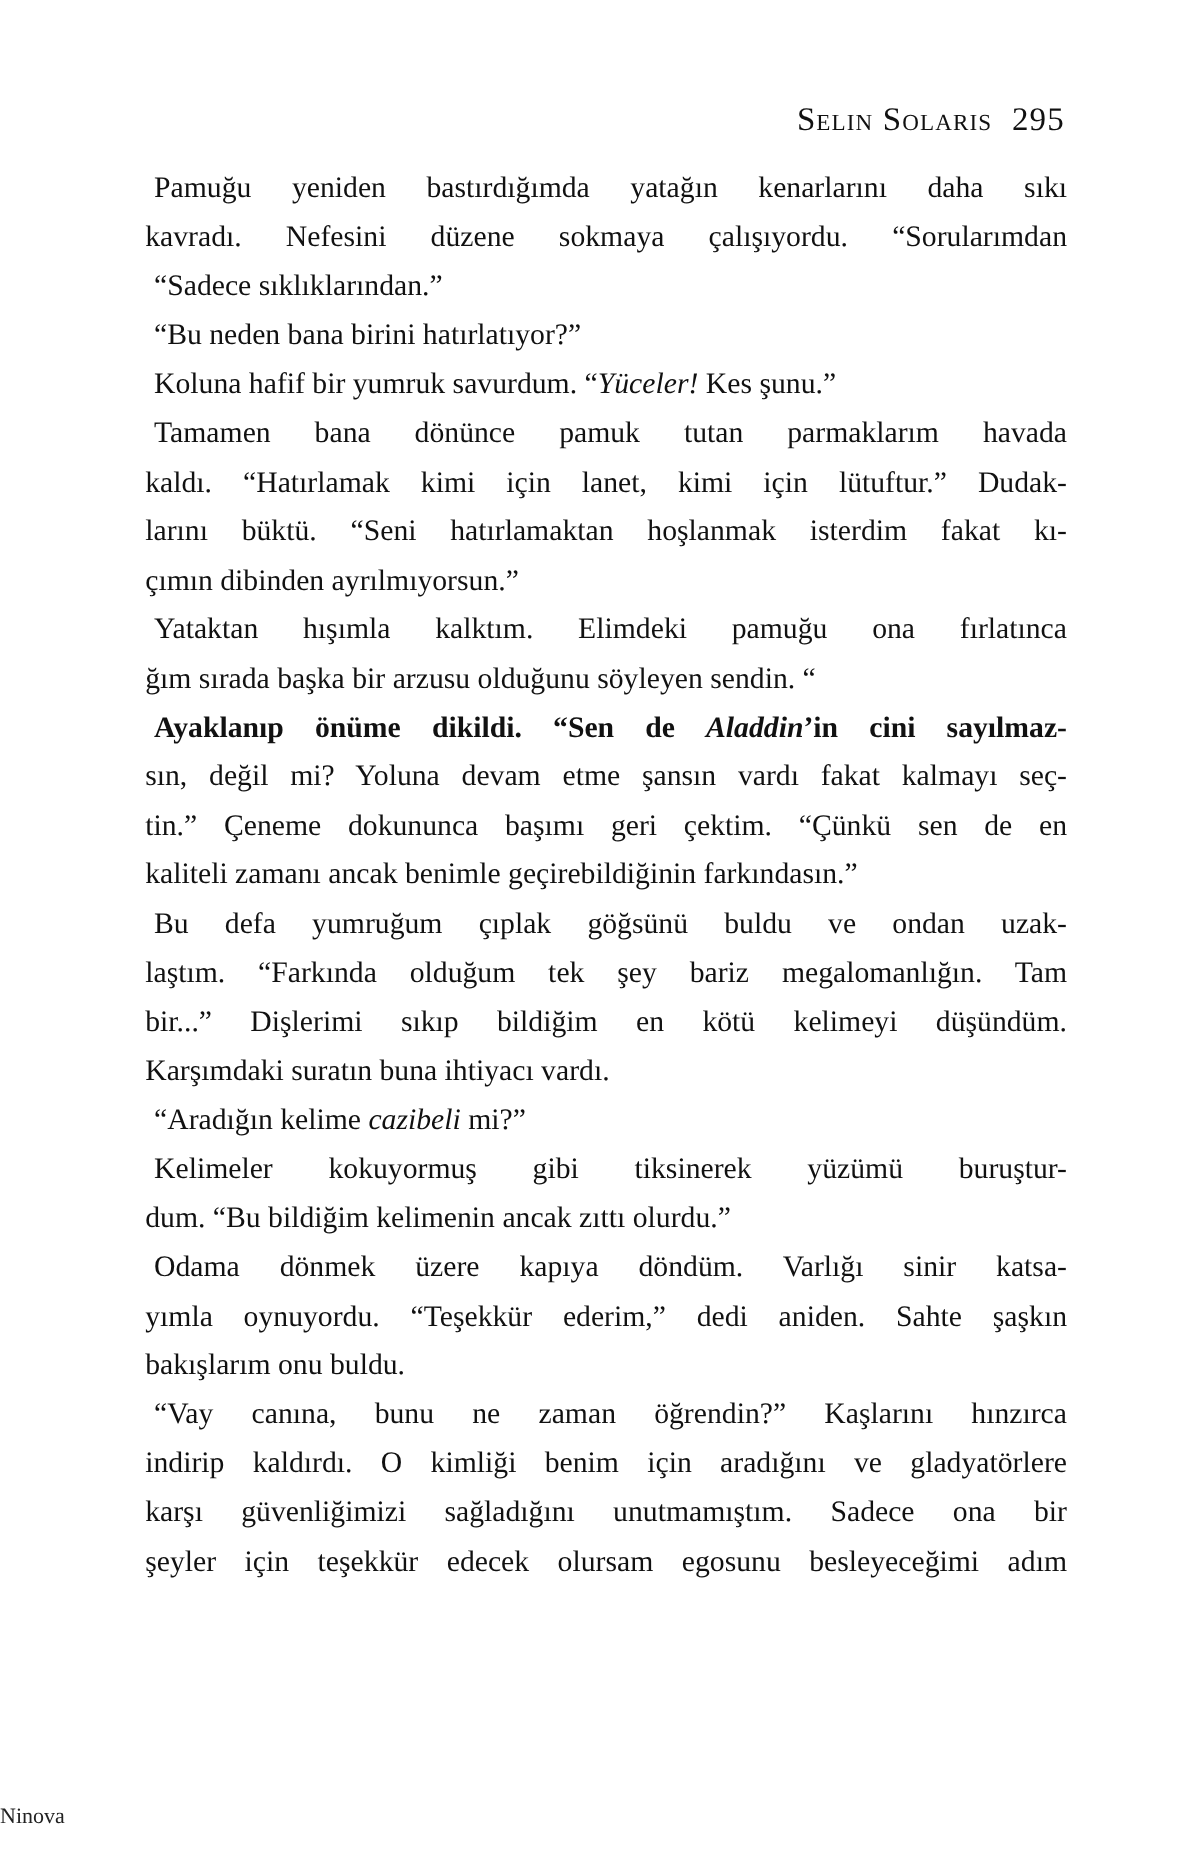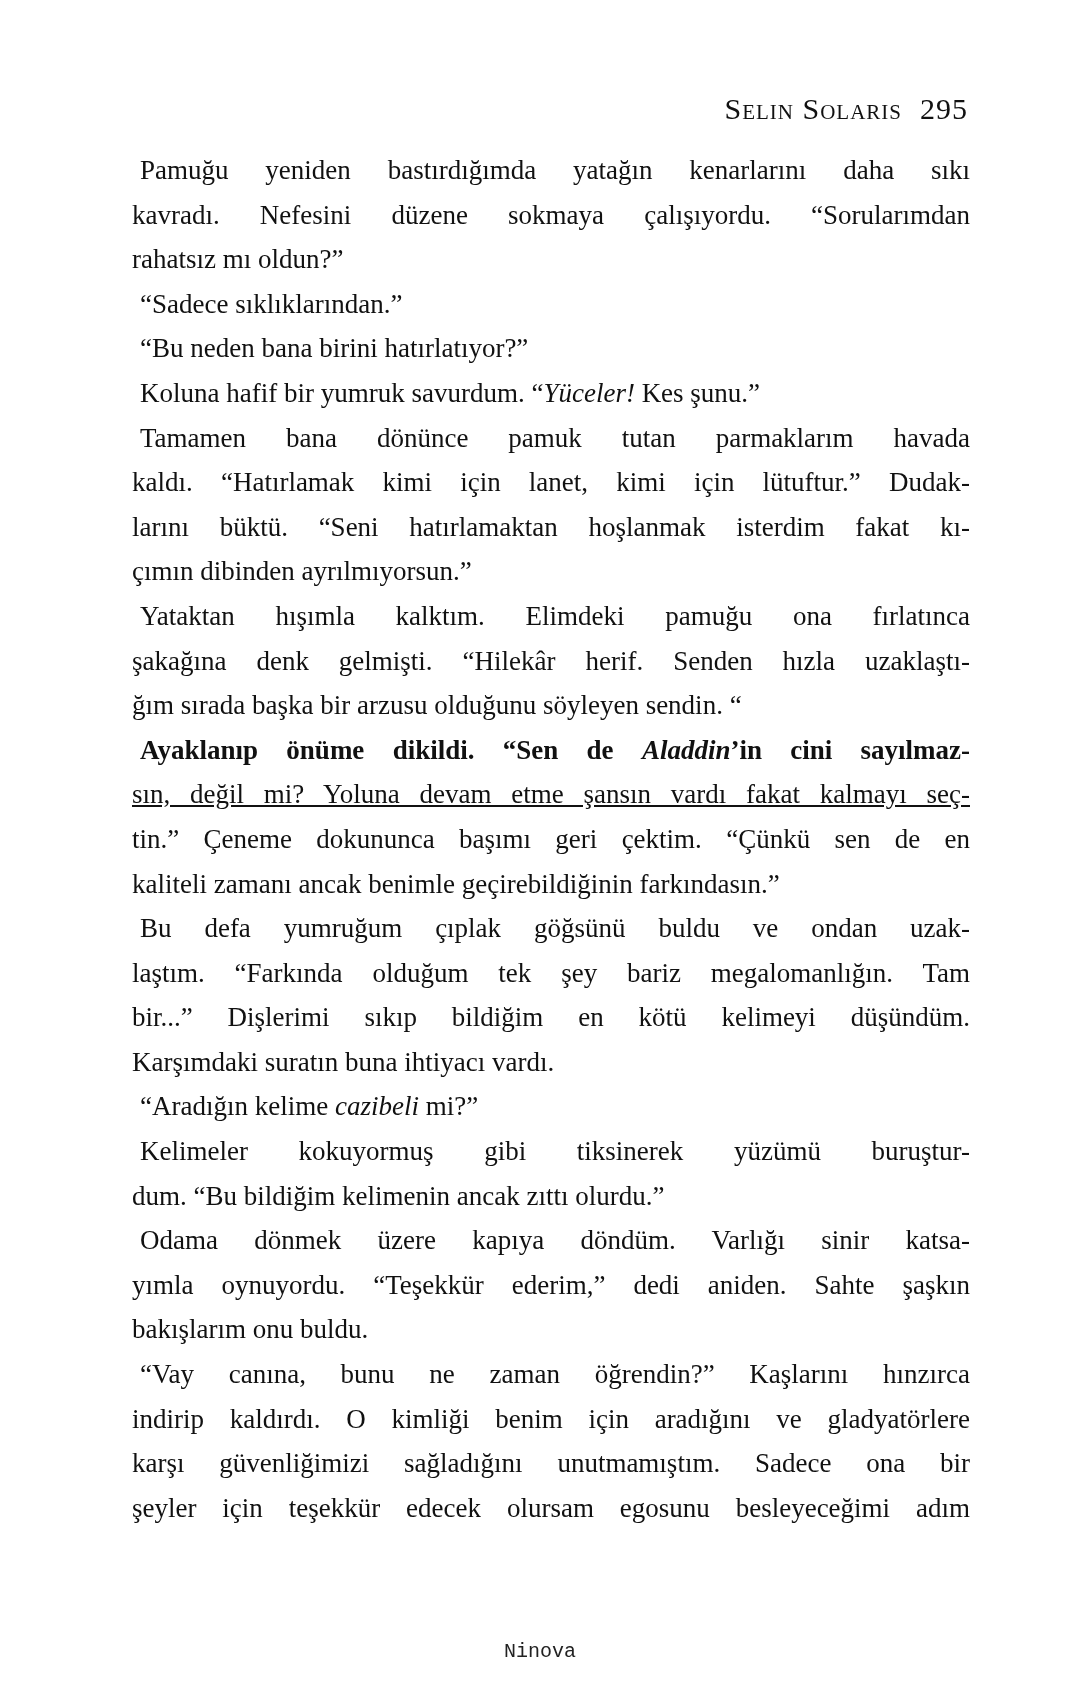--- a/index.html
+++ b/index.html
@@ -13,48 +13,46 @@
   .running-head .author { font-variant: small-caps; margin-right: 18px; }
   .body-text {
     position: absolute; left: 140px; top: 148px; width: 830px;
     font-family: "Liberation Serif", serif; font-size: 27px; line-height: 44.6px;
     color: #111; text-align: justify;
   }
   .line { display: block; white-space: nowrap; text-align: justify; text-align-last: justify; }
   .line.last { text-align-last: left; }
   em { font-style: italic; }
   .footer {
-    position: absolute; top: 1640px; left: 0; width: 1080px; text-align: center;
-    font-family: Liberation Mono, monospace; font-size: 20px; color: #222;
+    position: absolute; top: 1640px; left: 0; width: 1080px; 
+    font-family: Liberation Serif, serif; font-size: 20px; color: #222;
   }
 </style>
 </head>
 <body>
 
 <div class="page">
   <div class="running-head">
     <span class="author">Selin Solaris</span><span>295</span>
   </div>
 
   <div class="body-text" id="body-text">
       <div class="line" style="padding-left: 0px;">Pamuğu yeniden bastırdığımda yatağın kenarlarını daha sıkı</div>
       <div class="line" style="margin-left: -8px;">kavradı. Nefesini düzene sokmaya çalışıyordu. “Sorularımdan</div>
-      <div class="line last" style="margin-left: -8px;">rahatsız mı oldun?”</div>
       <div class="line last" style="padding-left: 0px;">“Sadece sıklıklarından.”</div>
       <div class="line last" style="padding-left: 0px;">“Bu neden bana birini hatırlatıyor?”</div>
       <div class="line last" style="padding-left: 0px;"><span>Koluna hafif bir yumruk savurdum. “</span><em>Yüceler!</em><span> Kes şunu.”</span></div>
       <div class="line" style="padding-left: 0px;">Tamamen bana dönünce pamuk tutan parmaklarım havada</div>
       <div class="line" style="margin-left: -8px;">kaldı. “Hatırlamak kimi için lanet, kimi için lütuftur.” Dudak-</div>
       <div class="line" style="margin-left: -8px;">larını büktü. “Seni hatırlamaktan hoşlanmak isterdim fakat kı-</div>
       <div class="line last" style="margin-left: -8px;">çımın dibinden ayrılmıyorsun.”</div>
       <div class="line" style="padding-left: 0px;">Yataktan hışımla kalktım. Elimdeki pamuğu ona fırlatınca</div>
-      <div class="line" style="margin-left: -8px;">şakağına denk gelmişti. “Hilekâr herif. Senden hızla uzaklaştı-</div>
       <div class="line last" style="margin-left: -8px;">ğım sırada başka bir arzusu olduğunu söyleyen sendin. “</div>
       <div class="line" style="padding-left: 0px; font-weight: bold;"><span>Ayaklanıp önüme dikildi. “Sen de </span><em>Aladdin</em><span>’in cini sayılmaz-</span></div>
-      <div class="line" style="margin-left: -8px; text-decoration: underline;">sın, değil mi? Yoluna devam etme şansın vardı fakat kalmayı seç-</div>
+      <div class="line" style="margin-left: -8px;">sın, değil mi? Yoluna devam etme şansın vardı fakat kalmayı seç-</div>
       <div class="line" style="margin-left: -8px;">tin.” Çeneme dokununca başımı geri çektim. “Çünkü sen de en</div>
       <div class="line last" style="margin-left: -8px;">kaliteli zamanı ancak benimle geçirebildiğinin farkındasın.”</div>
       <div class="line" style="padding-left: 0px;">Bu defa yumruğum çıplak göğsünü buldu ve ondan uzak-</div>
       <div class="line" style="margin-left: -8px;">laştım. “Farkında olduğum tek şey bariz megalomanlığın. Tam</div>
       <div class="line" style="margin-left: -8px;">bir...” Dişlerimi sıkıp bildiğim en kötü kelimeyi düşündüm.</div>
       <div class="line last" style="margin-left: -8px;">Karşımdaki suratın buna ihtiyacı vardı.</div>
       <div class="line last" style="padding-left: 0px;"><span>“Aradığın kelime </span><em>cazibeli</em><span> mi?”</span></div>
       <div class="line" style="padding-left: 0px;">Kelimeler kokuyormuş gibi tiksinerek yüzümü buruştur-</div>
       <div class="line last" style="margin-left: -8px;">dum. “Bu bildiğim kelimenin ancak zıttı olurdu.”</div>
       <div class="line" style="padding-left: 0px;">Odama dönmek üzere kapıya döndüm. Varlığı sinir katsa-</div>

